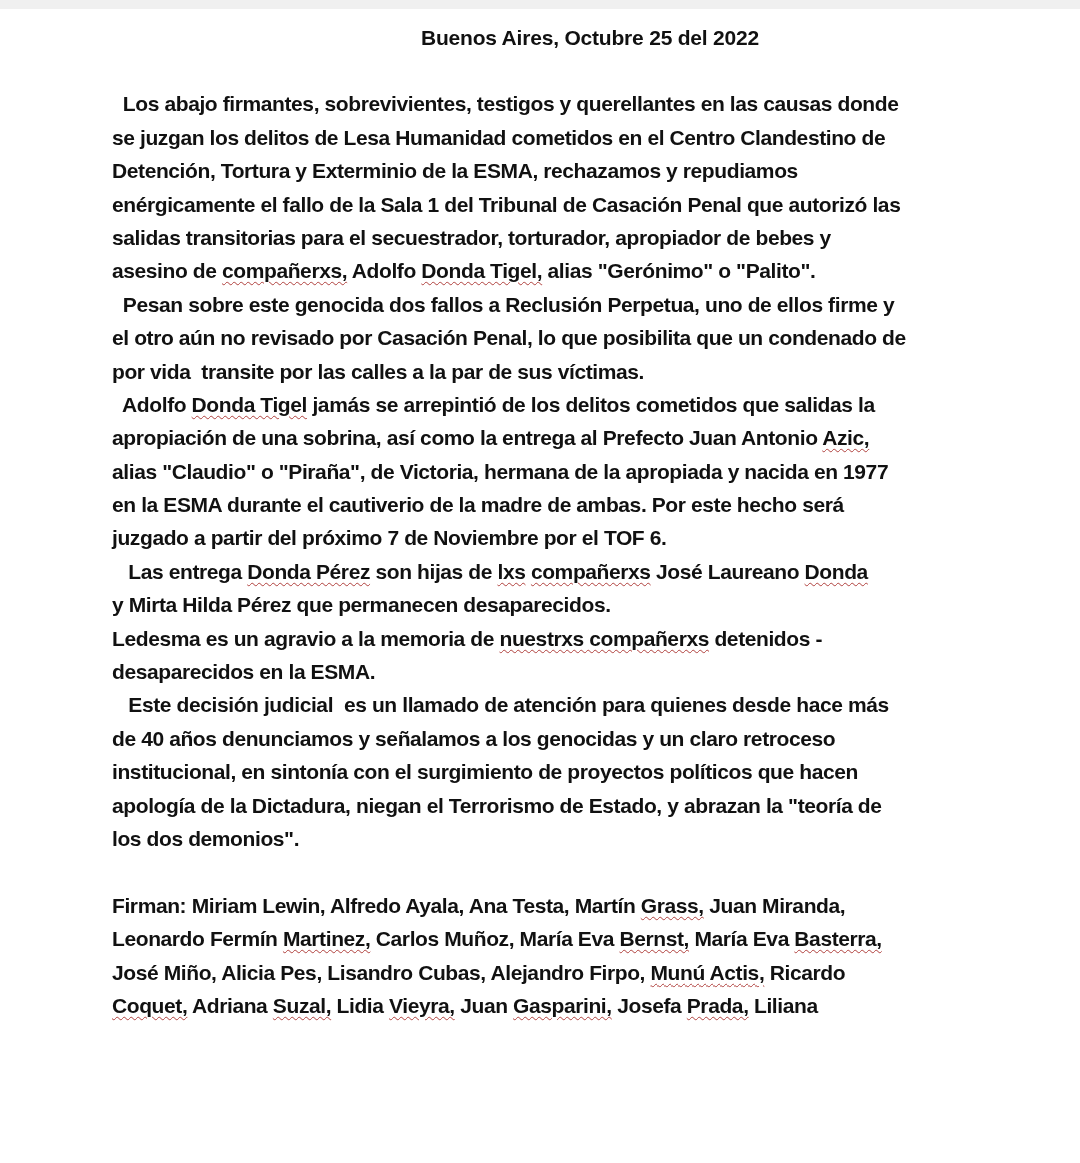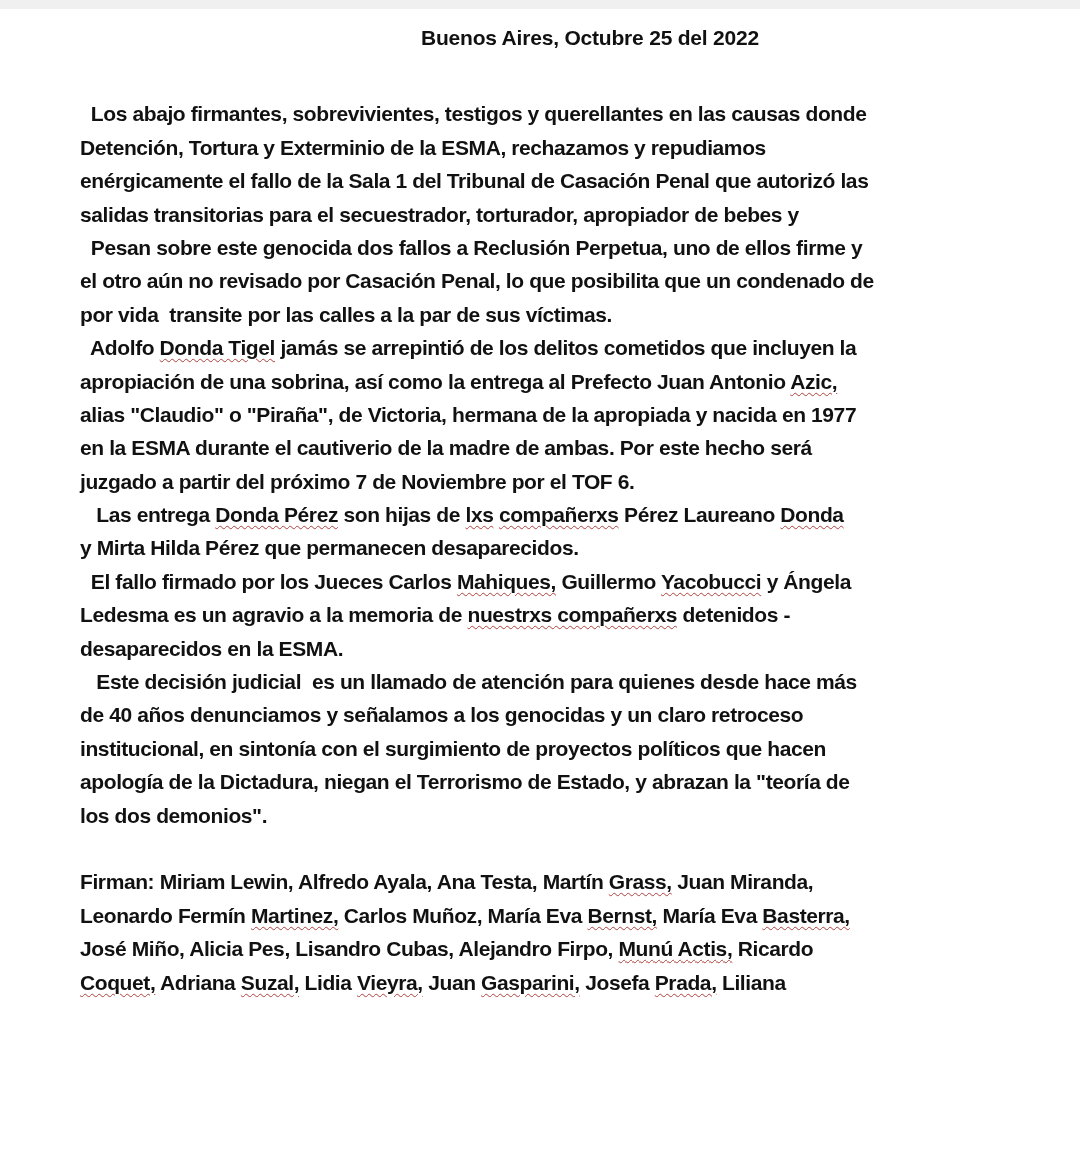--- a/index.html
+++ b/index.html
@@ -33,22 +33,22 @@
   .date-line{
     font-size:21px;
     letter-spacing:-0.2px;
     line-height:33.4px;
     padding-top:12px;
     text-align:center;
     transform:translateX(50px);
     white-space:pre;
   }
   .doc-body{
-    margin-top:43px;
-    padding-left:80px;
+    margin-top:33px;
+    padding-left:112px;
   }
   .line{
     white-space:pre;
     font-size:21px;
     letter-spacing:-0.4px;
     line-height:33.4px;
     height:33.4px;
   }
   .spacer{
     height:33.4px;
@@ -62,34 +62,35 @@
   }
 </style>
 </head>
 <body>
 
 <div class="page">
   <div class="top-strip"></div>
   <div class="date-line">Buenos Aires, Octubre 25 del 2022</div>
   <div class="doc-body">
       <div class="line"><span>  Los abajo firmantes, sobrevivientes, testigos y querellantes en las causas donde</span></div>
+      <div class="line"><span>se juzgan los delitos de Lesa Humanidad cometidos en el Centro Clandestino de</span></div>
       <div class="line"><span>Detención, Tortura y Exterminio de la ESMA, rechazamos y repudiamos</span></div>
       <div class="line"><span>enérgicamente el fallo de la Sala 1 del Tribunal de Casación Penal que autorizó las</span></div>
       <div class="line"><span>salidas transitorias para el secuestrador, torturador, apropiador de bebes y</span></div>
+      <div class="line"><span>asesino de </span><span class="misspelled">compañerxs,</span><span> Adolfo </span><span class="misspelled">Donda Tigel,</span><span> alias "Gerónimo" o "Palito".</span></div>
       <div class="line"><span>  Pesan sobre este genocida dos fallos a Reclusión Perpetua, uno de ellos firme y</span></div>
       <div class="line"><span>el otro aún no revisado por Casación Penal, lo que posibilita que un condenado de</span></div>
       <div class="line"><span>por vida  transite por las calles a la par de sus víctimas.</span></div>
-      <div class="line"><span>  Adolfo </span><span class="misspelled">Donda Tigel</span><span> jamás se arrepintió de los delitos cometidos que incluyen la</span></div>
+      <div class="line"><span>  Adolfo </span><span class="misspelled">Donda Tigel</span><span> jamás se arrepintió de los delitos cometidos que salidas la</span></div>
       <div class="line"><span>apropiación de una sobrina, así como la entrega al Prefecto Juan Antonio </span><span class="misspelled">Azic,</span></div>
       <div class="line"><span>alias "Claudio" o "Piraña", de Victoria, hermana de la apropiada y nacida en 1977</span></div>
       <div class="line"><span>en la ESMA durante el cautiverio de la madre de ambas. Por este hecho será</span></div>
       <div class="line"><span>juzgado a partir del próximo 7 de Noviembre por el TOF 6.</span></div>
-      <div class="line"><span>   Las entrega </span><span class="misspelled">Donda Pérez</span><span> son hijas de </span><span class="misspelled">lxs</span><span> </span><span class="misspelled">compañerxs</span><span> Pérez Laureano </span><span class="misspelled">Donda</span></div>
+      <div class="line"><span>   Las entrega </span><span class="misspelled">Donda Pérez</span><span> son hijas de </span><span class="misspelled">lxs</span><span> </span><span class="misspelled">compañerxs</span><span> José Laureano </span><span class="misspelled">Donda</span></div>
       <div class="line"><span>y Mirta Hilda Pérez que permanecen desaparecidos.</span></div>
-      <div class="line"><span>  El fallo firmado por los Jueces Carlos </span><span class="misspelled">Mahiques,</span><span> Guillermo </span><span class="misspelled">Yacobucci</span><span> y Ángela</span></div>
       <div class="line"><span>Ledesma es un agravio a la memoria de </span><span class="misspelled">nuestrxs compañerxs</span><span> detenidos -</span></div>
       <div class="line"><span>desaparecidos en la ESMA.</span></div>
       <div class="line"><span>   Este decisión judicial  es un llamado de atención para quienes desde hace más</span></div>
       <div class="line"><span>de 40 años denunciamos y señalamos a los genocidas y un claro retroceso</span></div>
       <div class="line"><span>institucional, en sintonía con el surgimiento de proyectos políticos que hacen</span></div>
       <div class="line"><span>apología de la Dictadura, niegan el Terrorismo de Estado, y abrazan la "teoría de</span></div>
       <div class="line"><span>los dos demonios".</span></div>
       <div class="spacer"></div>
       <div class="line"><span>Firman: Miriam Lewin, Alfredo Ayala, Ana Testa, Martín </span><span class="misspelled">Grass,</span><span> Juan Miranda,</span></div>
       <div class="line"><span>Leonardo Fermín </span><span class="misspelled">Martinez,</span><span> Carlos Muñoz, María Eva </span><span class="misspelled">Bernst,</span><span> María Eva </span><span class="misspelled">Basterra,</span></div>

